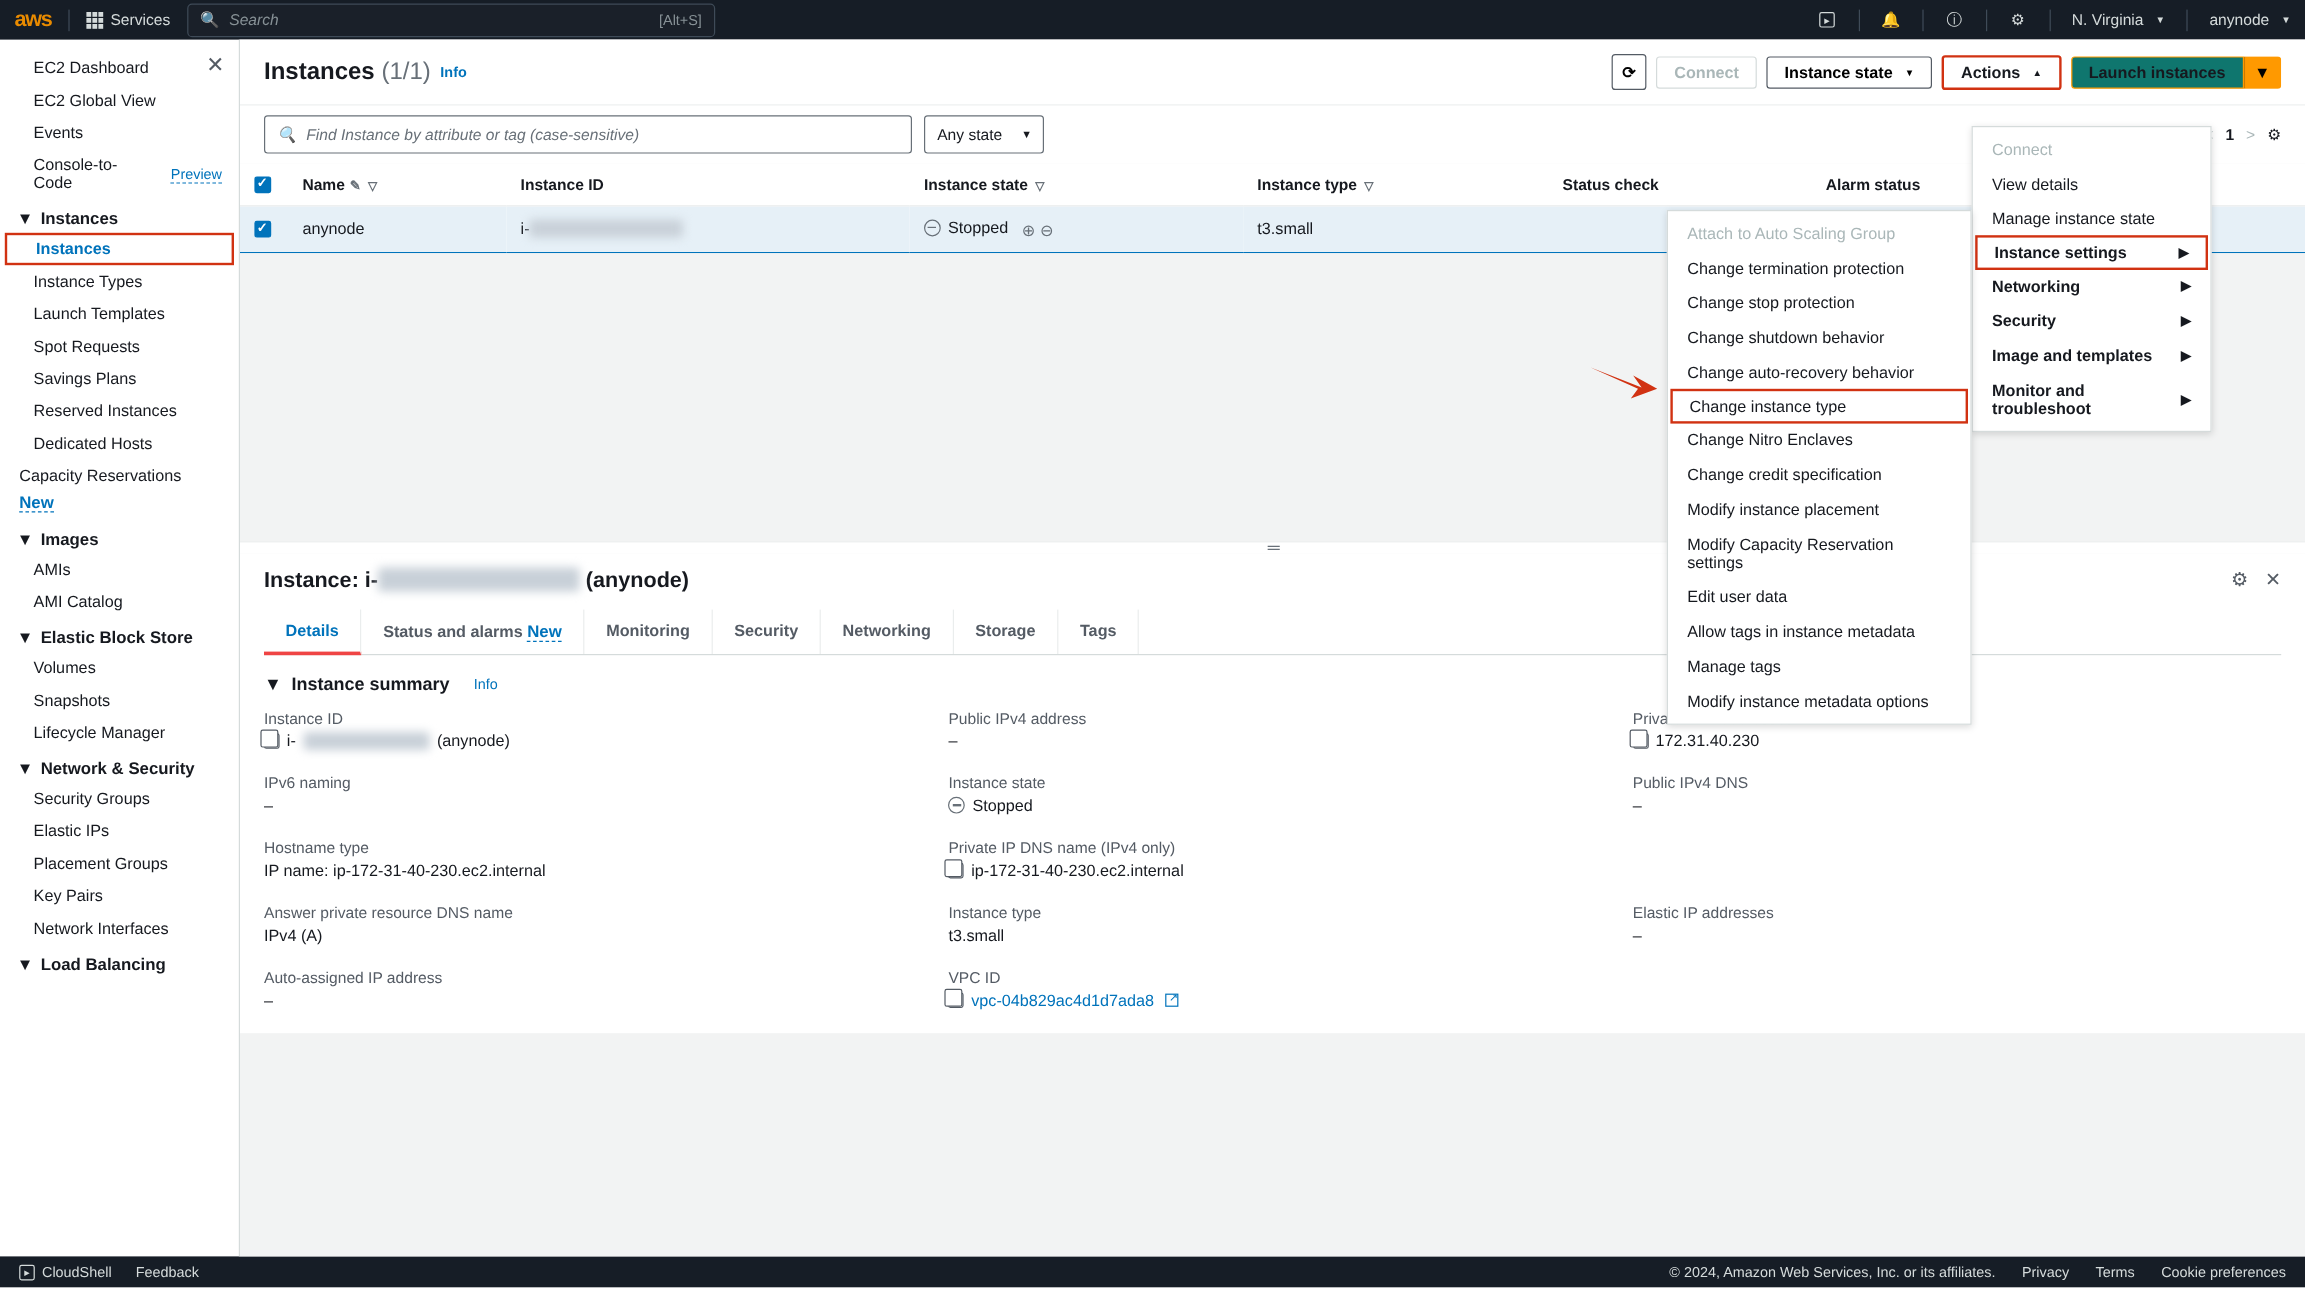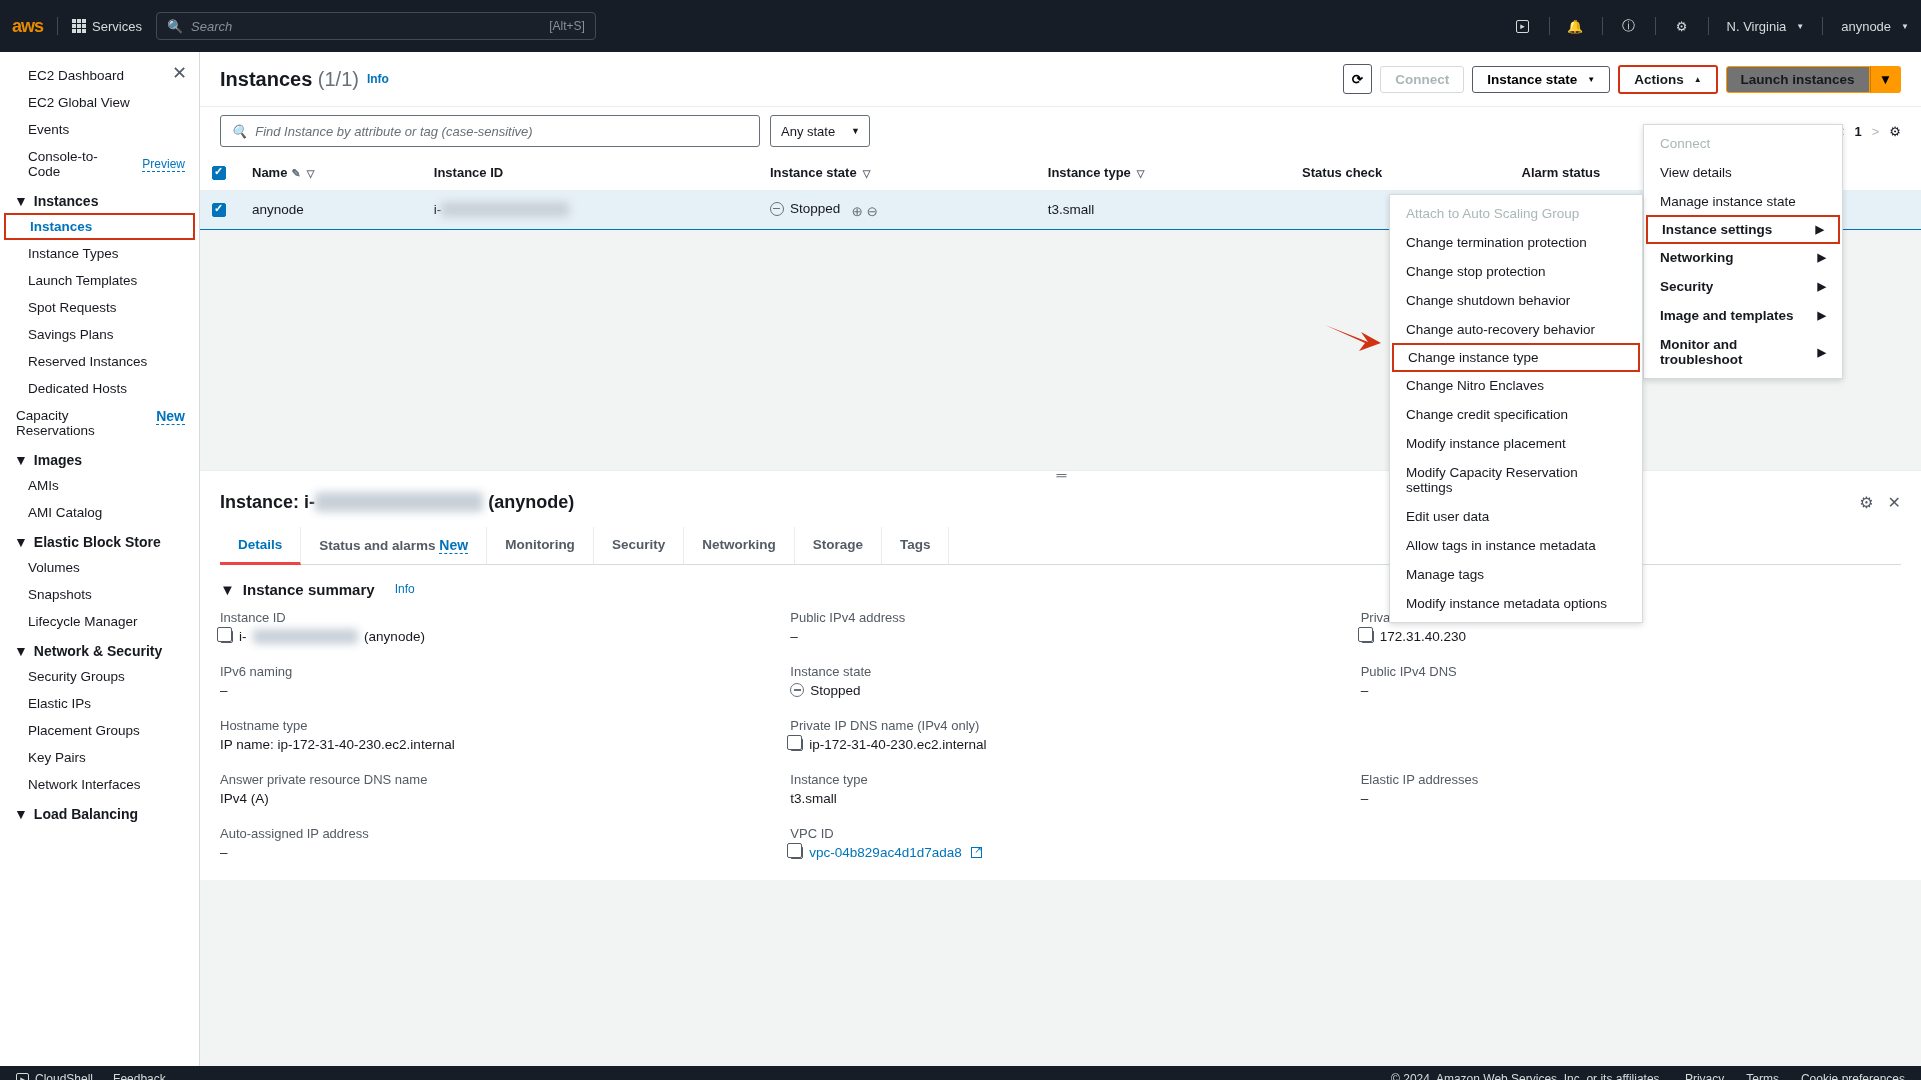--- a/index.html
+++ b/index.html
@@ -1,19 +1,19 @@
 <!DOCTYPE html>
 <html><head>
 <meta charset="utf-8">
 <style>
 * { margin: 0; padding: 0; box-sizing: border-box; font-family: "Amazon Ember", "Helvetica Neue", Arial, sans-serif; }
 body { font-size: 13px; color: #16191f; background: #fff; overflow: hidden; }
 
 
-.topnav { height: 52px; background: #161d26; display: flex; align-items: center; padding: 0 12px; color: #d5dbdb; }
+.topnav { height: 33px; background: #161d26; display: flex; align-items: center; padding: 0 12px; color: #d5dbdb; }
 .topnav .logo { color: #e98b00; font-weight: bold; font-size: 18px; margin-right: 14px; letter-spacing: -1px; }
 .topnav .services { display:flex; align-items:center; gap:6px; margin-right:14px; cursor:pointer; }
 .topnav .services .grid { width:14px; height:14px; display:grid; grid-template-columns:repeat(3,1fr); gap:1px; }
 .topnav .services .grid div { background:#d5dbdb; }
 .topnav .search { flex: 0 0 440px; background:#1a2029; border:1px solid #3f4b58; border-radius:4px; height:28px; display:flex; align-items:center; padding:0 10px; gap:8px; color:#879196; }
 .topnav .search .hotkey { margin-left:auto; font-size:12px; color:#879196; }
 .topnav .right { margin-left:auto; display:flex; align-items:center; gap:18px; }
 .topnav .right .icon { width:16px; height:16px; display:flex; align-items:center; justify-content:center; }
 .topnav .right .sep { width:1px; height:18px; background:#3f4b58; }
 .topnav .right .txt { display:flex; align-items:center; gap:6px; cursor:pointer; }
@@ -30,21 +30,21 @@
 
 .main { flex:1; overflow-y:auto; position:relative; background:#f2f3f3; }
 .page-header { background:#fff; padding:12px 20px; display:flex; align-items:center; gap:8px; border-bottom:1px solid #eaeded;}
 .page-header h1 { font-size:20px; font-weight:bold; }
 .page-header .count { color:#687078; font-weight:normal;}
 .page-header .info { color:#0073bb; font-size:12px; font-weight:bold;}
 .page-header .actions { margin-left:auto; display:flex; gap:8px; align-items:center; }
 .btn { border:1px solid #545b64; background:#fff; border-radius:3px; padding:5px 14px; font-size:13.5px; font-weight:bold; cursor:pointer; display:flex; align-items:center; gap:6px;}
 .btn.icon-only { padding:6px 8px;}
 .btn.disabled { color:#aab7b8; border-color:#d5dbdb; cursor:not-allowed;}
-.btn.primary { background:#737373; border-color:#ff9900; color:#16191f;}
+.btn.primary { background:#0f766e; border-color:#ff9900; color:#16191f;}
 .btn.actions-open { border:2px solid #d13212; color:#16191f;}
 .btn.launch-caret { background:#ff9900; border-color:#ff9900; padding:5px 8px; border-left:1px solid rgba(0,0,0,0.2);}
 
 .filter-row { background:#fff; padding:8px 20px; display:flex; gap:10px; align-items:center; }
 .search-box { flex:0 0 540px; border:1px solid #687078; border-radius:3px; height:32px; display:flex; align-items:center; padding:0 10px; gap:8px; color:#687078; font-style:italic;}
 .select-box { border:1px solid #687078; border-radius:3px; height:32px; padding:0 28px 0 10px; display:flex; align-items:center; min-width:100px; position:relative;}
 .select-box::after { content:"▼"; font-size:9px; position:absolute; right:9px; }
 
 .table-wrap { background:#fff; }
 .table { width:100%; border-collapse:collapse; }
@@ -159,21 +159,21 @@
     <div class="item"><span>Console-to-Code</span>&nbsp;&nbsp;<span class="badge-preview">Preview</span></div>
 
     <div class="section">▼ <span>Instances</span></div>
     <div class="item selected">Instances</div>
     <div class="item">Instance Types</div>
     <div class="item">Launch Templates</div>
     <div class="item">Spot Requests</div>
     <div class="item">Savings Plans</div>
     <div class="item">Reserved Instances</div>
     <div class="item">Dedicated Hosts</div>
-    <div class="item" style="align-items:flex-start;gap:6px;padding-left:16px;">
+    <div class="item" style="flex-direction:column;align-items:flex-start;gap:6px;padding-left:16px;">
         <span>Capacity Reservations</span>
         <span class="badge-new">New</span>
       </div>
 
     <div class="section">▼ <span>Images</span></div>
     <div class="item">AMIs</div>
     <div class="item">AMI Catalog</div>
 
     <div class="section">▼ <span>Elastic Block Store</span></div>
     <div class="item">Volumes</div>

